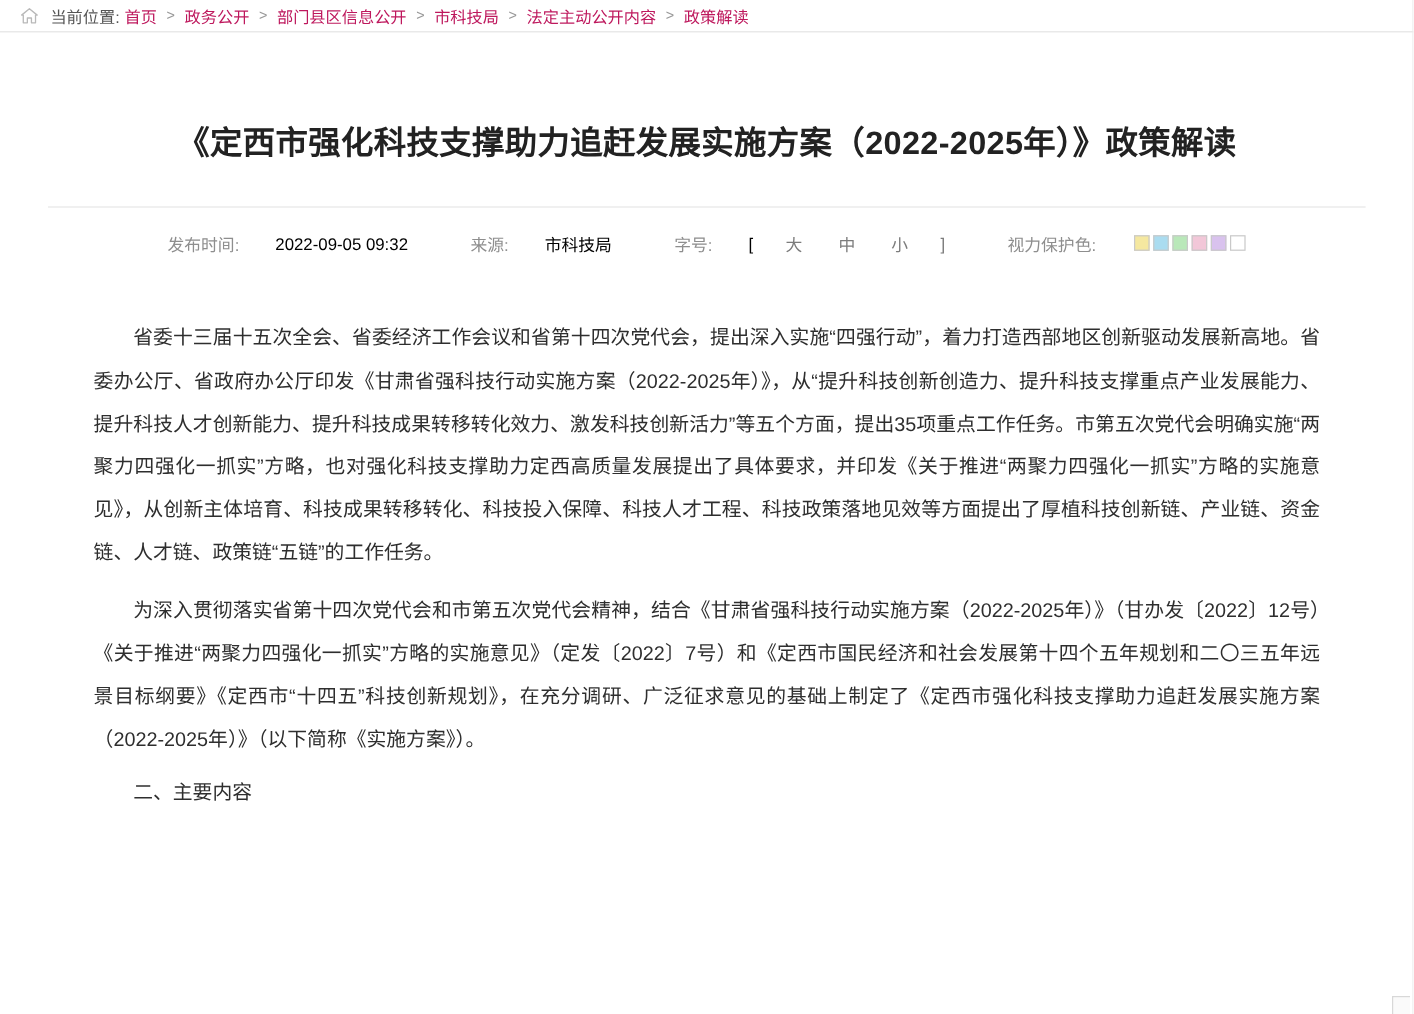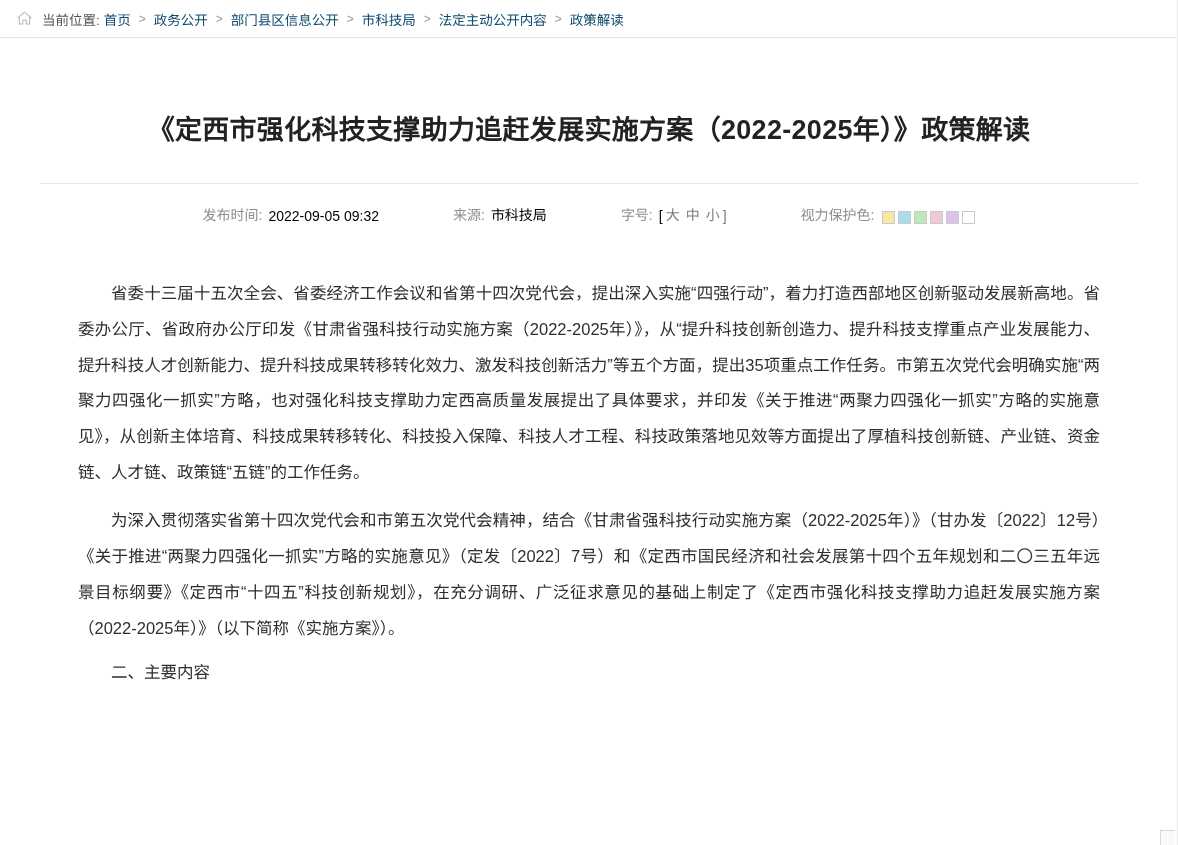--- a/index.html
+++ b/index.html
@@ -11,21 +11,21 @@
     width: 1178px;
     height: 845px;
     font-family: "Liberation Sans", "DejaVu Sans", sans-serif;
     color: #333333;
     overflow: hidden;
     position: relative;
   }
 
   
   .breadcrumb-bar {
-    height: 38px;
+    height: 27px;
     box-sizing: border-box;
     display: flex;
     align-items: center;
     padding: 0 0 0 16px;
     border-bottom: 1px solid #e4e4e4;
     font-size: 13.5px;
     color: #666;
     background: #fff;
   }
   .home-icon {
@@ -35,21 +35,21 @@
     display: inline-block;
     position: relative;
     flex: none;
   }
   .home-icon svg { display: block; }
   .bc-label {
     color: #555;
     margin-right: 2px;
   }
   .bc-link {
-    color: #0c4a6e;
+    color: #be185d;
     text-decoration: none;
     padding: 0 2px;
   }
   .bc-sep {
     color: #999;
     padding: 0 6px;
     font-size: 12px;
   }
 
   
@@ -84,23 +84,24 @@
     display: flex;
     align-items: center;
     justify-content: center;
     gap: 0;
     font-size: 14px;
     color: #8a8a8a;
     padding: 20px 0 0 0;
   }
   .meta-item {
     display: flex;
-    align-items: flex-end;
+    align-items: center;
     white-space: nowrap;
-    margin: 0 37px;
+    margin: 0 26px;
+    gap: 24px;
   }
   .meta-key { color: #8e8e8e; }
   .meta-val { color: #000000; margin-left: 6px; }
   .fontsize-group { color: #7c7c7c; }
   .fs-btn {
     cursor: pointer;
     padding: 0 3px;
     color: #7c7c7c;
   }
   .color-swatches {

